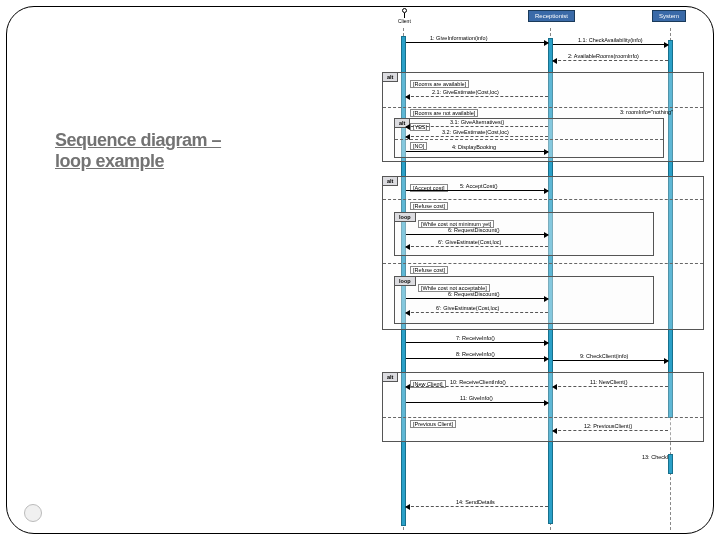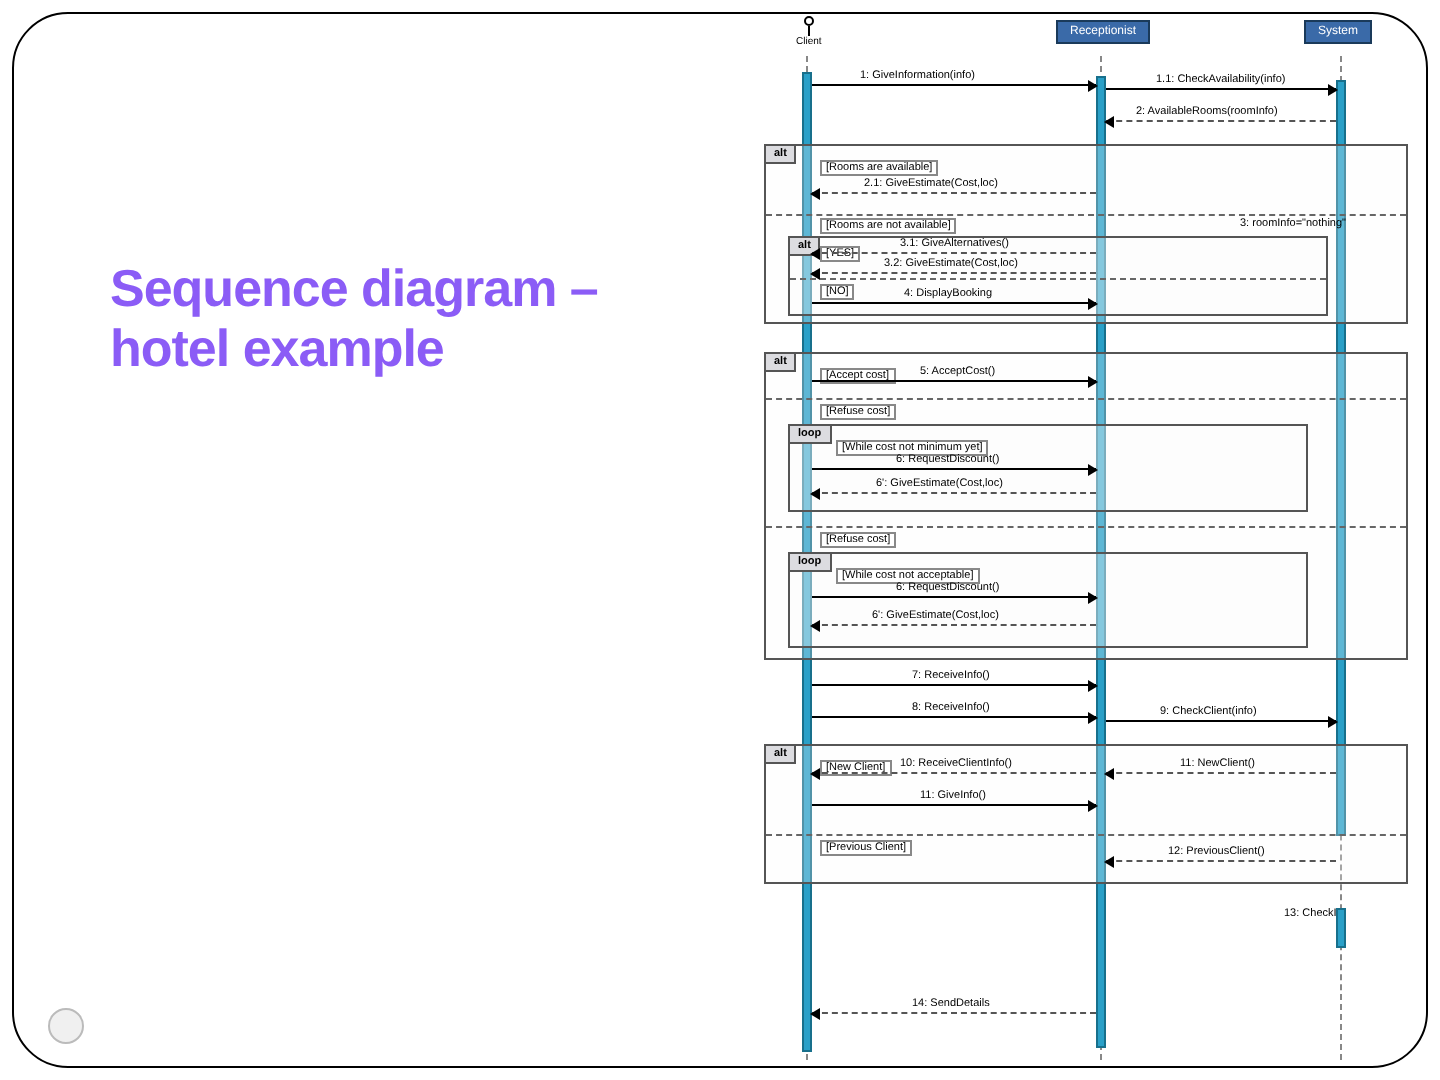--- a/index.html
+++ b/index.html
@@ -14,25 +14,26 @@
     position: absolute;
     top: 6px; left: 6px; right: 6px; bottom: 6px;
     border: 1px solid #000;
     border-radius: 28px;
   }
   .title {
     position: absolute;
     left: 55px; top: 130px;
     font-family: "Arial Narrow", Arial, sans-serif;
     font-weight: 700;
-    font-size: 26px;
+    font-size: 18px;
     line-height: 1.15;
-    color: #8b5cf6;
+    color: #737373;
     font-stretch: condensed;
     letter-spacing: -0.5px;
+    text-decoration: underline;
   }
   .diagram {
     position: absolute;
     left: 380px; top: 6px;
     width: 330px; height: 528px;
   }
   .actor {
     position: absolute;
     top: 2px;
     font-size: 5px;
@@ -124,21 +125,21 @@
     background: #f0f0f0;
   }
 </style>
 </head>
 <body>
 
 <div class="slide-border"></div>
 
 <div class="title">
   <div>Sequence diagram –</div>
-  <div>hotel example</div>
+  <div>loop example</div>
 </div>
 
 <div class="deco-circle"></div>
 
 <div class="diagram">
 
   <div class="actor" style="left:18px;">
     <div class="head"></div>
       <div class="body"></div>
     <div>Client</div>

